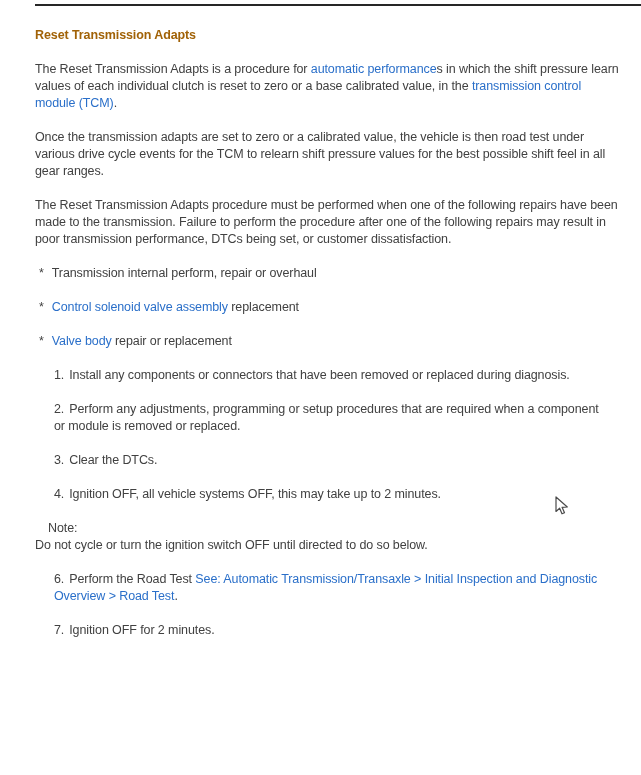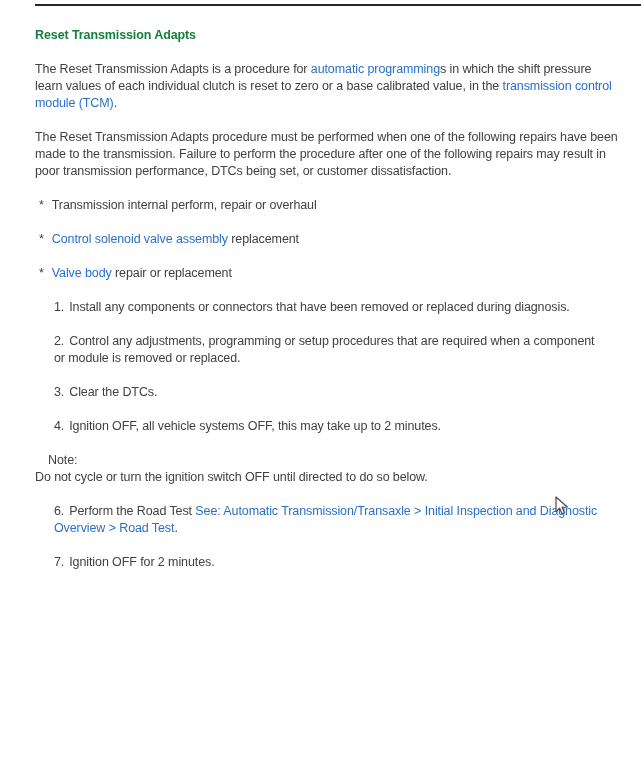--- a/index.html
+++ b/index.html
@@ -7,56 +7,57 @@
     width:641px;height:775px;background:#ffffff;
     font-family:"Liberation Sans",sans-serif;
     position:relative;overflow:hidden;
   }
   .page{position:absolute;inset:0;background:#ffffff;}
   .top-rule{margin:4px 0 0 35px;height:2px;background:#262626;}
   .content{
     padding:21px 21px 0 35px;
     color:#414141;font-size:12.5px;line-height:17px;letter-spacing:-0.1px;
   }
-  .title{font-size:12.5px;font-weight:bold;color:#15803d;margin:0 0 17px;}
+  .title{font-size:12.5px;font-weight:bold;color:#a16207;margin:0 0 17px;}
   .p{margin:0 0 17px;}
   .bullet{margin:0 0 17px;padding-left:4px;}
   .marker{margin-right:8px;}
   .step{margin:0 16px 17px;padding-left:3px;}
   .num{margin-right:5px;}
   .lnk{color:#2a6fc9;text-decoration:none;cursor:pointer;}
   .note{margin:0 0 17px;}
   .note-label{font-weight:normal;padding-left:13px;}
   .cursor{position:absolute;left:554px;top:496px;}
 </style>
 </head>
 <body>
 
 <div class="page">
   <div class="top-rule"></div>
 
   <div class="content">
 
     <h1 class="title">Reset Transmission Adapts</h1>
 
-    <p class="p"><span>The Reset Transmission Adapts is a procedure for </span><a href="#" class="lnk">automatic programming</a><span>s in which the shift pressure learn values of each individual clutch is reset to zero or a base calibrated value, in the </span><a href="#" class="lnk">transmission control module (TCM)</a><span>.</span></p>
+    <p class="p"><span>The Reset Transmission Adapts is a procedure for </span><a href="#" class="lnk">automatic performance</a><span>s in which the shift pressure learn values of each individual clutch is reset to zero or a base calibrated value, in the </span><a href="#" class="lnk">transmission control module (TCM)</a><span>.</span></p>
 
+    <p class="p">Once the transmission adapts are set to zero or a calibrated value, the vehicle is then road test under various drive cycle events for the TCM to relearn shift pressure values for the best possible shift feel in all gear ranges.</p>
 
     <p class="p">The Reset Transmission Adapts procedure must be performed when one of the following repairs have been made to the transmission. Failure to perform the procedure after one of the following repairs may result in poor transmission performance, DTCs being set, or customer dissatisfaction.</p>
 
     <p class="bullet"><span class="marker">*</span><span>Transmission internal perform, repair or overhaul</span></p>
 
     <p class="bullet"><span class="marker">*</span><a href="#" class="lnk">Control solenoid valve assembly</a><span> replacement</span></p>
 
     <p class="bullet"><span class="marker">*</span><a href="#" class="lnk">Valve body</a><span> repair or replacement</span></p>
 
 
     <p class="step"><span class="num">1.</span><span>Install any components or connectors that have been removed or replaced during diagnosis.</span></p>
 
-    <p class="step"><span class="num">2.</span><span>Control any adjustments, programming or setup procedures that are required when a component or module is removed or replaced.</span></p>
+    <p class="step"><span class="num">2.</span><span>Perform any adjustments, programming or setup procedures that are required when a component or module is removed or replaced.</span></p>
 
     <p class="step"><span class="num">3.</span><span>Clear the DTCs.</span></p>
 
     <p class="step"><span class="num">4.</span><span>Ignition OFF, all vehicle systems OFF, this may take up to 2 minutes.</span></p>
 
     <div class="note">
       <div class="note-label">Note:</div>
       <div class="note-text">Do not cycle or turn the ignition switch OFF until directed to do so below.</div>
     </div>
 

